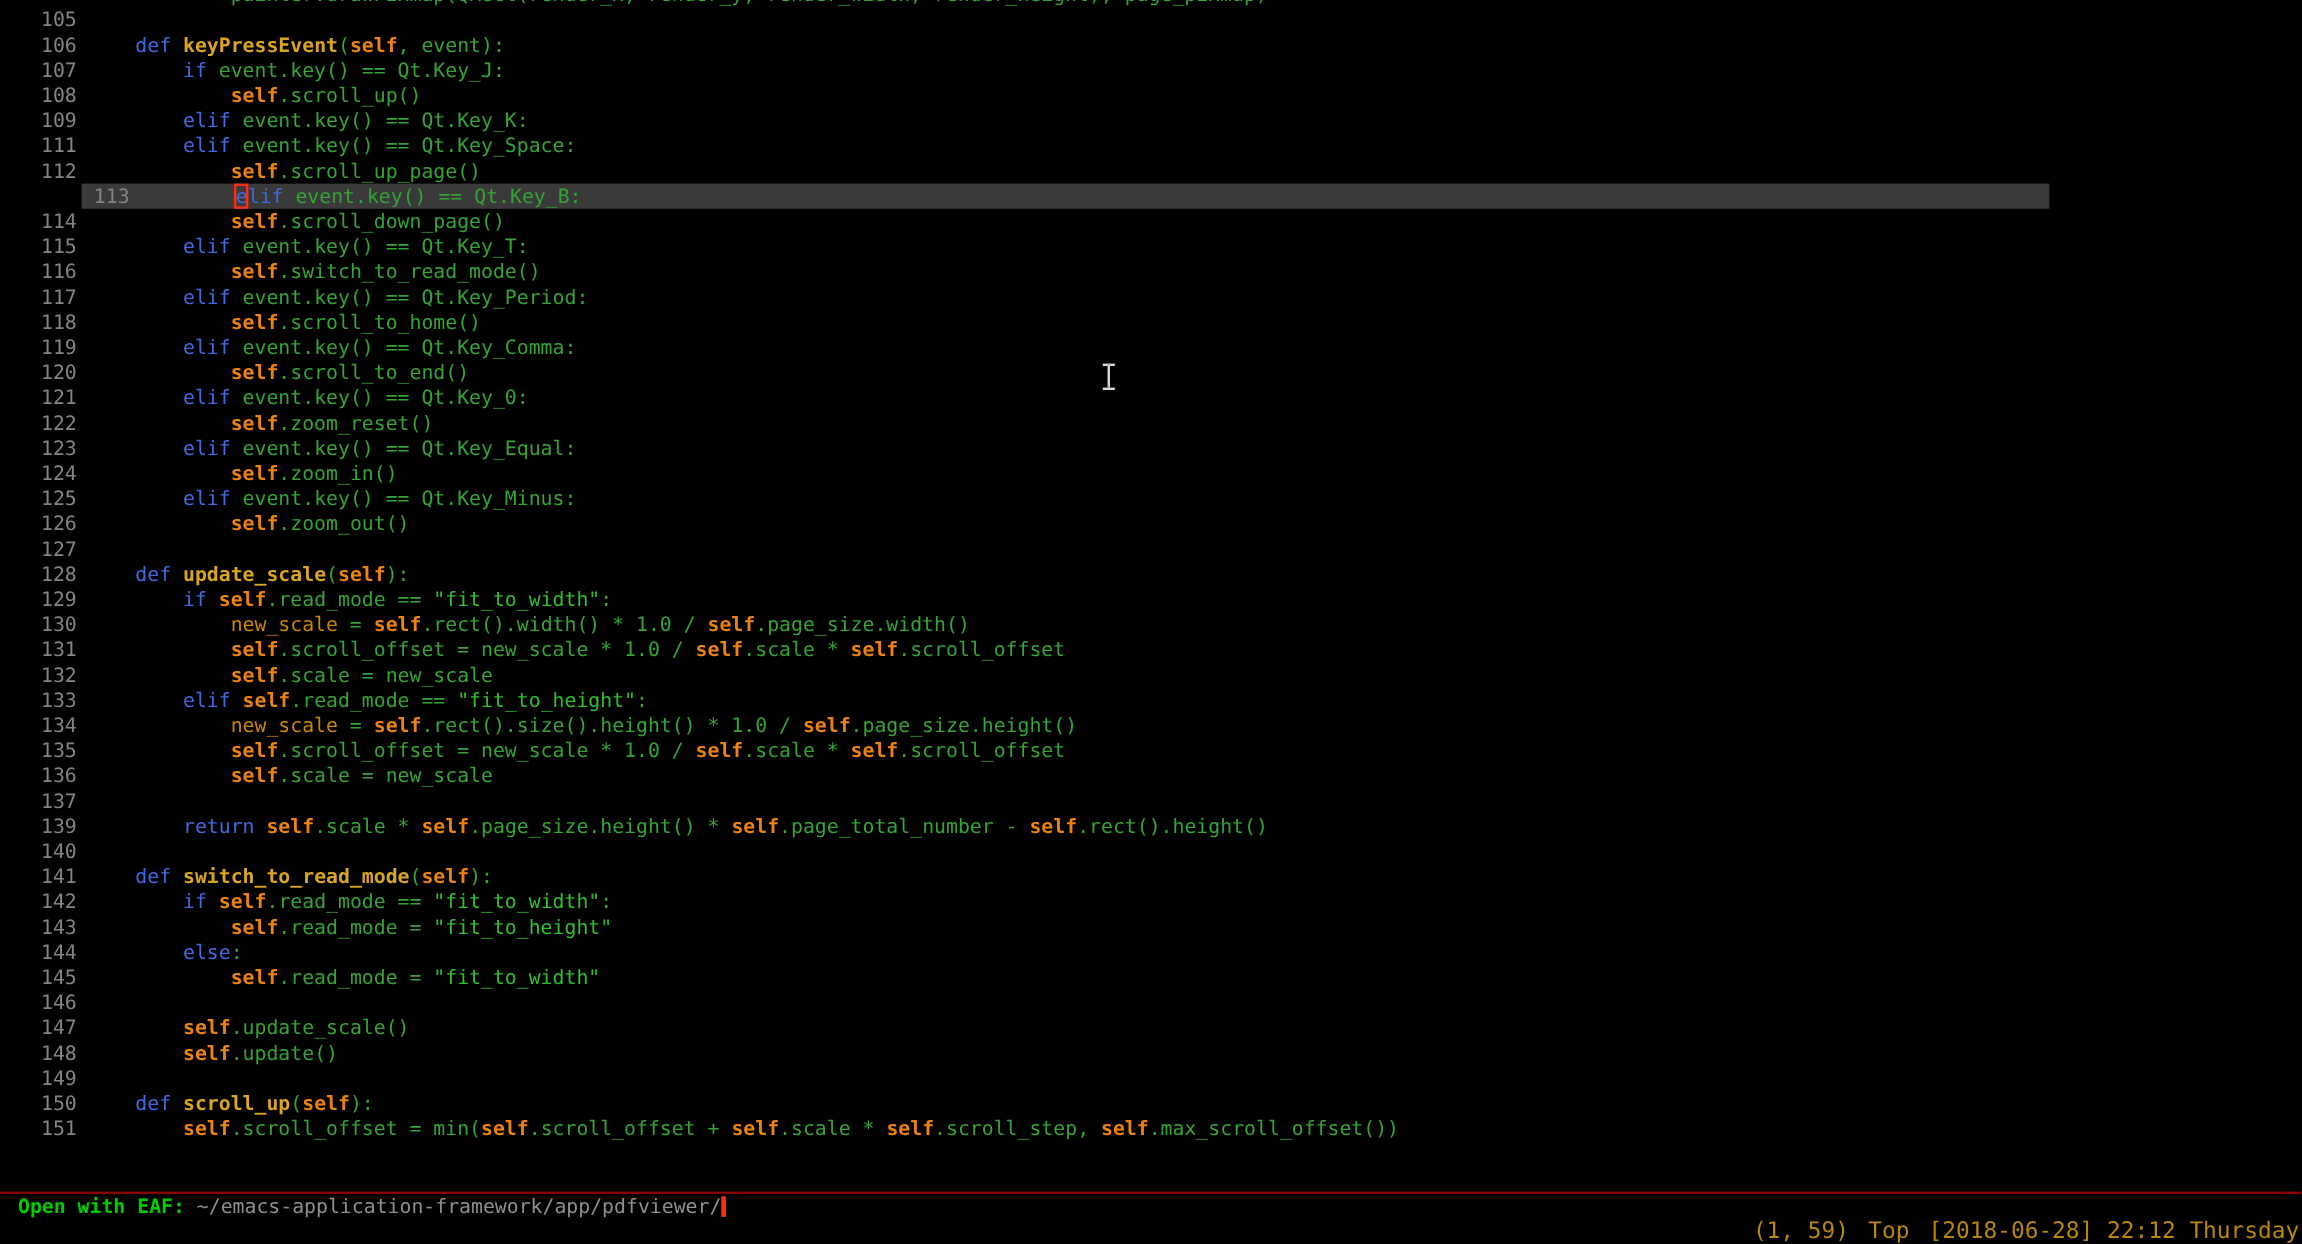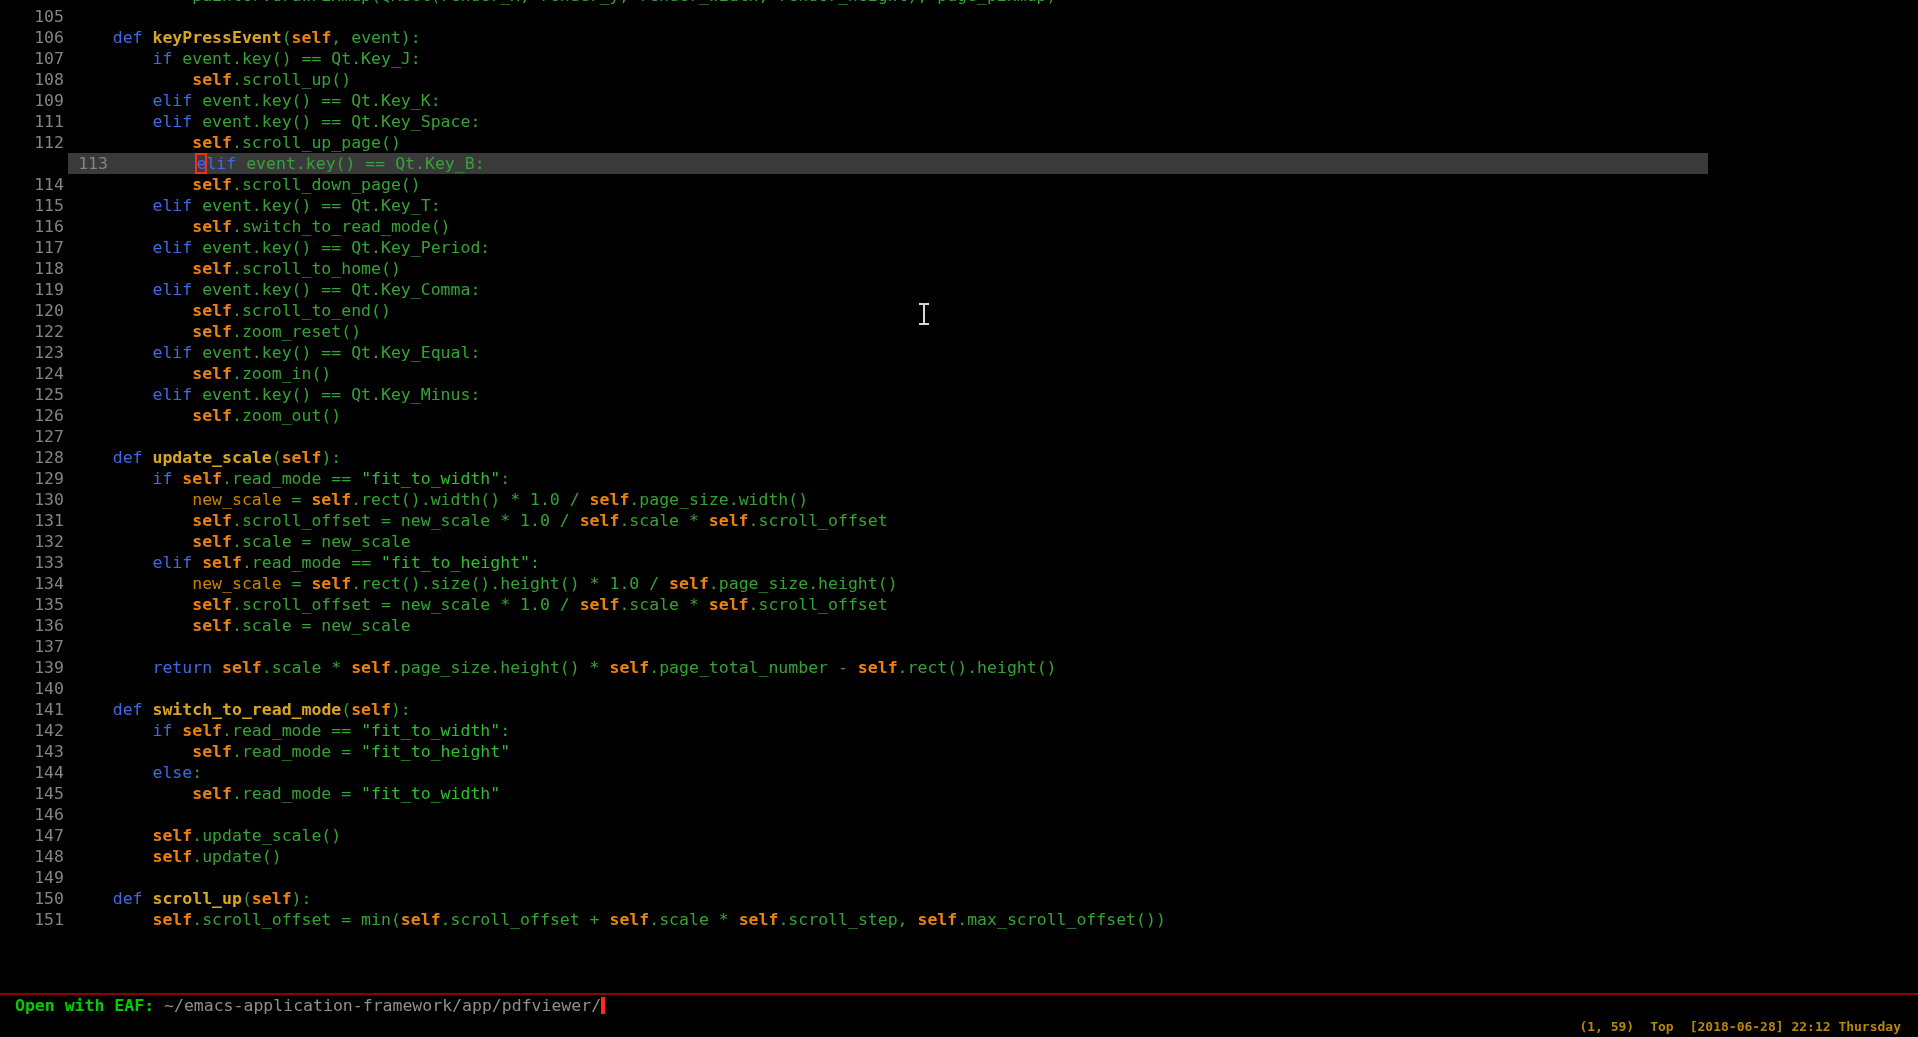--- a/index.html
+++ b/index.html
@@ -25,21 +25,21 @@
   .slf{color:var(--selfKw,#ED820E);font-weight:bold;}
   .var{color:var(--variable,#CD8500);}
   .str{color:var(--string,#2FBF2F);}
   .cur{outline:2px solid var(--cursor,#FF2B13);outline-offset:-1px;}
   .modeline{position:absolute;left:0;top:993px;width:1918px;height:2px;background:var(--divider,#8B0000);}
   .echo-area{position:absolute;left:0;top:995px;width:1918px;height:42px;background:var(--bg,#000);}
   .prompt-row{height:21px;white-space:pre;padding-left:15px;}
   .prompt{color:var(--promptGreen,#00CD00);font-weight:bold;}
   .mb-input{color:var(--pathGray,#8f8f8f);}
   .mb-cursor{display:inline-block;width:4px;height:17px;background:var(--cursor,#FF2B13);vertical-align:-3px;}
-  .tray{position:absolute;right:17px;bottom:0;height:21px;line-height:21px;font-size:13px;white-space:pre;color:var(--tray,#B8860B);font-weight:bold;}
+  .tray{position:absolute;right:2px;bottom:0;height:21px;line-height:21px;font-size:19px;white-space:pre;color:var(--tray,#B8860B);}
   .tray-seg{margin-left:16px;}
   
   .ibeam{position:absolute;left:917px;top:302px;width:14px;height:24px;}
   .ibeam span{position:absolute;background:#d9d9d9;box-shadow:0 0 1px #222;}
   .ibeam .stem{left:6px;top:2px;width:2px;height:20px;}
   .ibeam .cap-top{left:2px;top:1px;width:10px;height:2px;}
   .ibeam .cap-bot{left:2px;bottom:1px;width:10px;height:2px;}
 </style>
 </head>
 <body>
@@ -60,20 +60,21 @@
         <div class="row"><span class="ln">111</span><span class="code"><span class="txt">        </span><span class="kw">elif</span><span class="txt"> event.key() == Qt.Key_Space:</span></span></div>
         <div class="row"><span class="ln">112</span><span class="code"><span class="txt">            </span><span class="slf">self</span><span class="txt">.scroll_up_page()</span></span></div>
         <div class="row hl"><span class="ln">113</span><span class="code"><span class="txt">        </span><span class="kw cur">e</span><span class="kw">lif</span><span class="txt"> event.key() == Qt.Key_B:</span></span></div>
         <div class="row"><span class="ln">114</span><span class="code"><span class="txt">            </span><span class="slf">self</span><span class="txt">.scroll_down_page()</span></span></div>
         <div class="row"><span class="ln">115</span><span class="code"><span class="txt">        </span><span class="kw">elif</span><span class="txt"> event.key() == Qt.Key_T:</span></span></div>
         <div class="row"><span class="ln">116</span><span class="code"><span class="txt">            </span><span class="slf">self</span><span class="txt">.switch_to_read_mode()</span></span></div>
         <div class="row"><span class="ln">117</span><span class="code"><span class="txt">        </span><span class="kw">elif</span><span class="txt"> event.key() == Qt.Key_Period:</span></span></div>
         <div class="row"><span class="ln">118</span><span class="code"><span class="txt">            </span><span class="slf">self</span><span class="txt">.scroll_to_home()</span></span></div>
         <div class="row"><span class="ln">119</span><span class="code"><span class="txt">        </span><span class="kw">elif</span><span class="txt"> event.key() == Qt.Key_Comma:</span></span></div>
         <div class="row"><span class="ln">120</span><span class="code"><span class="txt">            </span><span class="slf">self</span><span class="txt">.scroll_to_end()</span></span></div>
+        <div class="row"><span class="ln">121</span><span class="code"><span class="txt">        </span><span class="kw">elif</span><span class="txt"> event.key() == Qt.Key_0:</span></span></div>
         <div class="row"><span class="ln">122</span><span class="code"><span class="txt">            </span><span class="slf">self</span><span class="txt">.zoom_reset()</span></span></div>
         <div class="row"><span class="ln">123</span><span class="code"><span class="txt">        </span><span class="kw">elif</span><span class="txt"> event.key() == Qt.Key_Equal:</span></span></div>
         <div class="row"><span class="ln">124</span><span class="code"><span class="txt">            </span><span class="slf">self</span><span class="txt">.zoom_in()</span></span></div>
         <div class="row"><span class="ln">125</span><span class="code"><span class="txt">        </span><span class="kw">elif</span><span class="txt"> event.key() == Qt.Key_Minus:</span></span></div>
         <div class="row"><span class="ln">126</span><span class="code"><span class="txt">            </span><span class="slf">self</span><span class="txt">.zoom_out()</span></span></div>
         <div class="row"><span class="ln">127</span><span class="code"></span></div>
         <div class="row"><span class="ln">128</span><span class="code"><span class="txt">    </span><span class="kw">def</span><span class="txt"> </span><span class="fn">update_scale</span><span class="txt">(</span><span class="slf">self</span><span class="txt">):</span></span></div>
         <div class="row"><span class="ln">129</span><span class="code"><span class="txt">        </span><span class="kw">if</span><span class="txt"> </span><span class="slf">self</span><span class="txt">.read_mode == </span><span class="str">"fit_to_width"</span><span class="txt">:</span></span></div>
         <div class="row"><span class="ln">130</span><span class="code"><span class="txt">            </span><span class="var">new_scale</span><span class="txt"> = </span><span class="slf">self</span><span class="txt">.rect().width() * 1.0 / </span><span class="slf">self</span><span class="txt">.page_size.width()</span></span></div>
         <div class="row"><span class="ln">131</span><span class="code"><span class="txt">            </span><span class="slf">self</span><span class="txt">.scroll_offset = new_scale * 1.0 / </span><span class="slf">self</span><span class="txt">.scale * </span><span class="slf">self</span><span class="txt">.scroll_offset</span></span></div>

